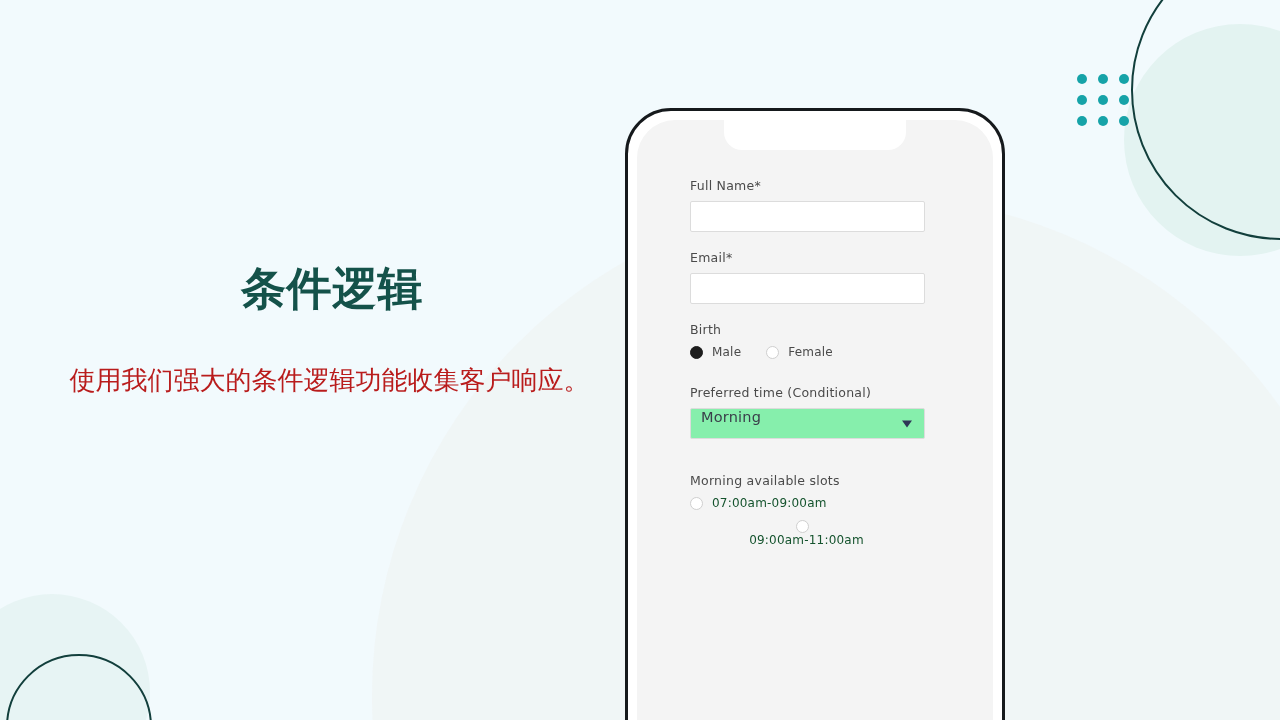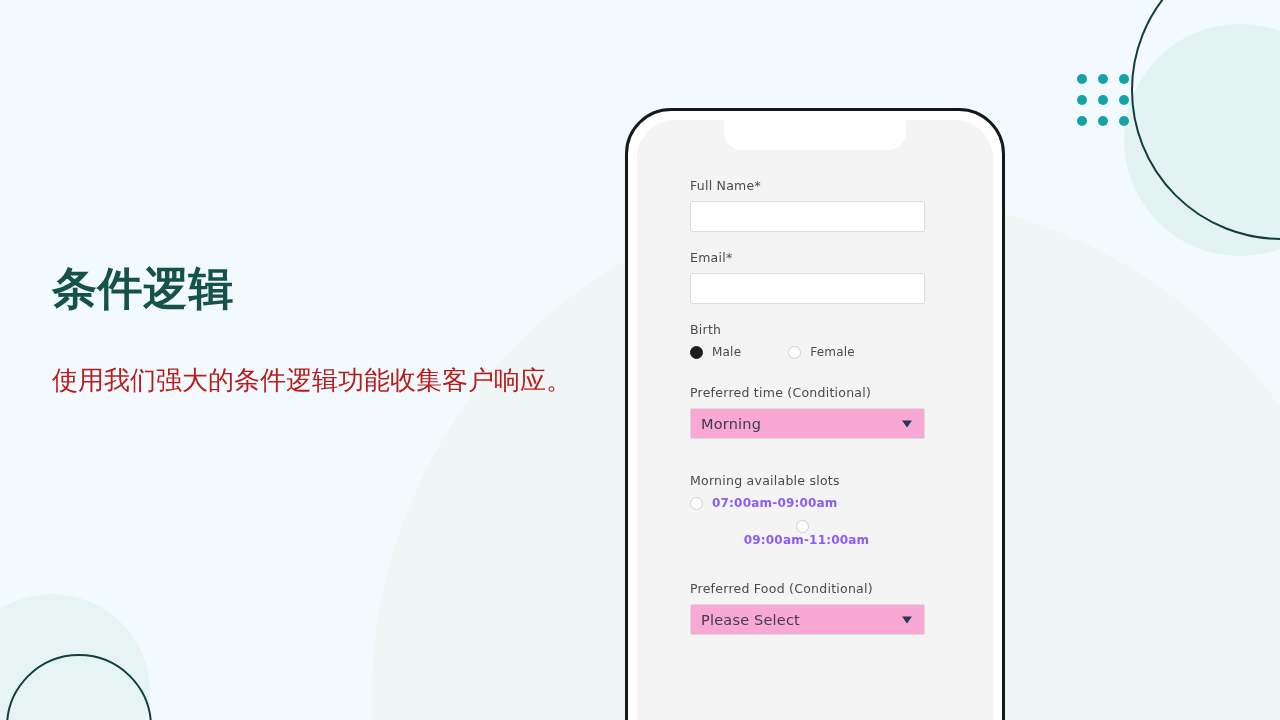--- a/index.html
+++ b/index.html
@@ -99,20 +99,21 @@
     background: #16a3a8;
   }
 
   
   .copy {
     position: absolute;
     left: 52px;
     top: 262px;
     width: 560px;
     z-index: 5;
+    text-align: center;
   }
   .headline {
     font-size: 45px;
     line-height: 1.18;
     font-weight: bold;
     color: #14524a;
     letter-spacing: .5px;
   }
   .subhead {
     margin-top: 46px;
@@ -183,21 +184,21 @@
   }
 
   .radio-row {
     display: flex;
     align-items: center;
     margin-top: 2px;
   }
   .radio-opt {
     display: flex;
     align-items: center;
-    margin-right: 47px;
+    margin-right: 25px;
   }
   .radio-opt:last-child { margin-right: 0; }
   .radio {
     width: 13px;
     height: 13px;
     border-radius: 50%;
     border: 1px solid #cfcfcf;
     background: #ffffff;
     margin-right: 9px;
     flex: none;
@@ -209,25 +210,24 @@
   .radio-label {
     font-size: 12px;
     color: #4a4a4a;
     letter-spacing: .2px;
   }
 
   .select {
     position: relative;
     width: 235px;
     height: 31px;
-    background: #f9a8d4;
+    background: #86efac;
     border: 1px solid #dcdcdc;
     border-radius: 2px;
     display: flex;
-    align-items: center;
     padding: 0 10px;
   }
   .select-value {
     font-size: 14.5px;
     color: #3a3f4a;
     letter-spacing: .2px;
   }
   .caret {
     position: absolute;
     right: 12px;
@@ -241,23 +241,22 @@
   }
 
   .slot-row {
     display: flex;
     align-items: center;
     margin-bottom: 10px;
   }
   .slot-row:last-child { margin-bottom: 0; flex-direction: column; }
   .slot-label {
     font-size: 12px;
-    color: #8b5cf6;
+    color: #14532d;
     letter-spacing: .2px;
-    font-weight: bold;
   }
 
   .spacer-sm { height: 8px; }
   .spacer-md { height: 16px; }
 </style>
 </head>
 <body>
 
 <div class="bg-layer">
   <div class="blob-grey"></div>
@@ -333,23 +332,16 @@
           <span class="slot-label">07:00am-09:00am</span>
         </div>
         <div class="slot-row">
           <span class="radio"></span>
           <span class="slot-label">09:00am-11:00am</span>
         </div>
       </div>
 
       <div class="spacer-md"></div>
 
-      <div class="field">
-        <span class="f-label">Preferred Food (Conditional)</span>
-        <div class="select">
-          <span class="select-value">Please Select</span>
-          <span class="caret"></span>
-        </div>
-      </div>
 
     </div>
   </div>
 </div>
 
 </body></html>

